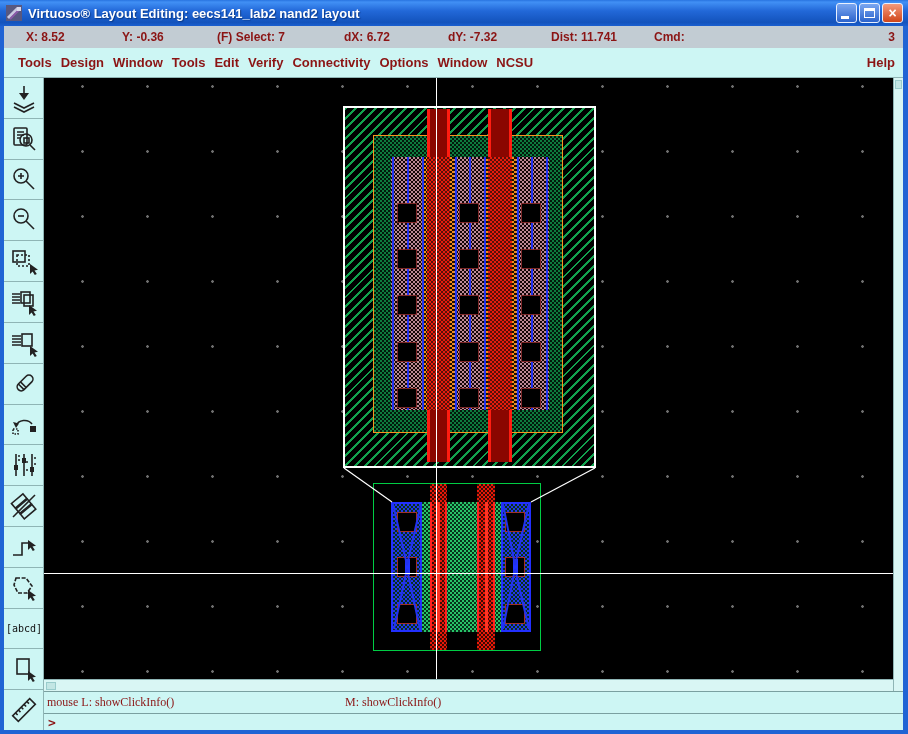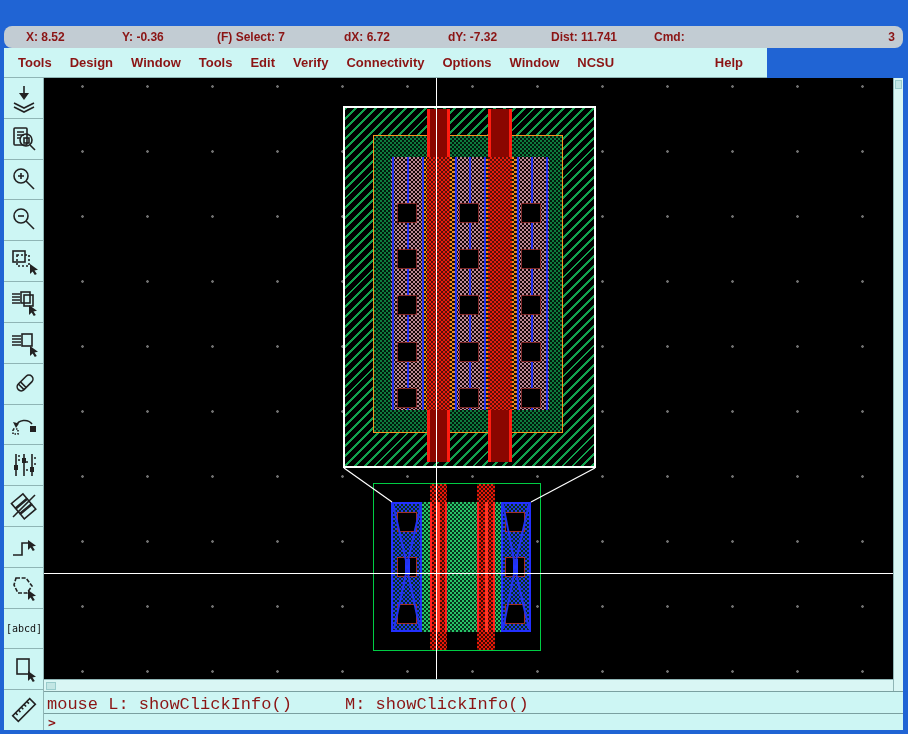--- a/index.html
+++ b/index.html
@@ -15,28 +15,28 @@
   .winbtns{position:absolute;right:5px;top:3px;display:flex;gap:2px;}
   .wbtn{width:21px;height:20px;border-radius:3px;border:1px solid #e8f0ff;
     background:linear-gradient(180deg,#7ba7f0,#2b63cc);position:relative;padding:0;cursor:default;}
   .wbtn.close{background:linear-gradient(180deg,#f49a7c,#d04518);}
   .wbtn .min-glyph{position:absolute;left:4px;bottom:3px;width:8px;height:3px;background:#fff;}
   .wbtn .max-glyph{position:absolute;left:4px;top:4px;width:11px;height:10px;border:1px solid #fff;border-top:3px solid #fff;}
   .wbtn .x-glyph{color:#fff;font-weight:bold;font-size:14px;line-height:18px;font-family:"Liberation Sans",sans-serif;}
   
   .statusrow{position:absolute;left:4px;top:26px;width:899px;height:22px;
     background:var(--status-bg,#c2ccd3);color:var(--text-maroon,#8b1414);
-    font-size:12px;font-weight:bold;border-radius:8px;}
+    font-size:12px;font-weight:bold;}
   .statusrow span{position:absolute;top:4px;white-space:pre;}
   
-  .menurow{position:absolute;left:4px;top:48px;width:763px;height:30px;
-    background:var(--menu-bg,#cdf6f4);display:flex;align-items:center;gap:18px;
+  .menurow{position:absolute;left:4px;top:48px;width:899px;height:30px;
+    background:var(--menu-bg,#cdf6f4);display:flex;align-items:center;gap:9px;
     padding-left:14px;border-bottom:1px solid #8fb5b5;}
   .mi{color:var(--text-maroon,#8b1414);font-size:13px;font-weight:bold;white-space:nowrap;cursor:default;}
-  .mi.help{margin-left:auto;margin-right:24px;padding-left:44px;}
+  .mi.help{margin-left:auto;margin-right:8px;padding-left:44px;}
   
   .toolbar{position:absolute;left:4px;top:78px;width:40px;height:652px;
     background:var(--menu-bg,#cdf6f4);display:flex;flex-direction:column;border-right:1px solid #8fb5b5;}
   .tb{flex:1 1 0;border:none;border-bottom:1px solid #8fb5b5;background:transparent;
     display:flex;align-items:center;justify-content:center;padding:0;cursor:default;}
   .tb:last-child{border-bottom:none;}
   .tb svg{display:block;}
   
   .canvas{position:absolute;left:44px;top:78px;width:849px;height:601px;background-color:#000;
     background-image:radial-gradient(circle,#6e6e6e 1px,transparent 1.6px);
@@ -73,33 +73,51 @@
   .xh-v{position:absolute;top:0;width:1px;height:601px;background:#fff;}
   .xh-h{position:absolute;left:0;height:1px;width:849px;background:#fff;}
   
   .vsb{position:absolute;left:893px;top:78px;width:10px;height:613px;background:#d9f6f4;border-left:1px solid #8fb5b5;}
   .vsb .grip{position:absolute;left:1px;top:2px;width:7px;height:9px;background:#c2e6e4;border:1px solid #9cc;}
   .hsb{position:absolute;left:44px;top:679px;width:849px;height:12px;background:#d9f6f4;border-top:1px solid #8fb5b5;}
   .hsb .grip{position:absolute;left:2px;top:2px;width:10px;height:8px;background:#c2e6e4;border:1px solid #9cc;}
   
   .mouseline{position:absolute;left:44px;top:691px;width:859px;height:22px;
     background:var(--menu-bg,#cdf6f4);border-top:1px solid #7aa0a0;
-    color:var(--text-maroon,#8b1414);font-family:Liberation Mono, monospace;font-size:17px;}
+    color:var(--text-maroon,#8b1414);font-family:Liberation Serif, serif;font-size:12px;}
   .mouseline span{position:absolute;top:3px;white-space:pre;}
   .promptline{position:absolute;left:44px;top:713px;width:859px;height:17px;
     background:var(--menu-bg,#cdf6f4);border-top:1px solid #7aa0a0;
     color:var(--text-maroon,#8b1414);font-family:"DejaVu Sans Mono",monospace;font-size:13px;font-weight:bold;}
   .promptline span{position:absolute;left:4px;top:1px;}
   .icon-stroke{stroke:#222;fill:none;stroke-width:1.6;}
 </style>
 </head>
 <body>
 
 <div class="window">
 
+  <div class="titlebar">
+    <svg class="title-icon" viewBox="0 0 16 16">
+      <rect x="0" y="0" width="16" height="16" fill="#585880"></rect>
+      <path d="M2 13L12 3" stroke="#c8c8e0" stroke-width="3"></path>
+      <path d="M4 14L14 4" stroke="#8a5aa8" stroke-width="2"></path>
+      <rect x="11" y="2" width="4" height="4" fill="#d8d8ec"></rect>
+    </svg>
+    <span class="title-text">Virtuoso® Layout Editing: eecs141_lab2 nand2 layout</span>
+    <div class="winbtns">
+      <button class="wbtn">
+          <span class="min-glyph"></span>
+        </button>
+      <button class="wbtn">
+          <span class="max-glyph"></span>
+        </button>
+      <button class="wbtn close"><span class="x-glyph">×</span></button>
+    </div>
+  </div>
 
   <div class="statusrow">
     <span style="left:22px">X: 8.52</span>
     <span style="left:118px">Y: -0.36</span>
     <span style="left:213px">(F) Select: 7</span>
     <span style="left:340px">dX: 6.72</span>
     <span style="left:444px">dY: -7.32</span>
     <span style="left:547px">Dist: 11.741</span>
     <span style="left:650px">Cmd:</span>
     <span style="right:8px">3</span>

